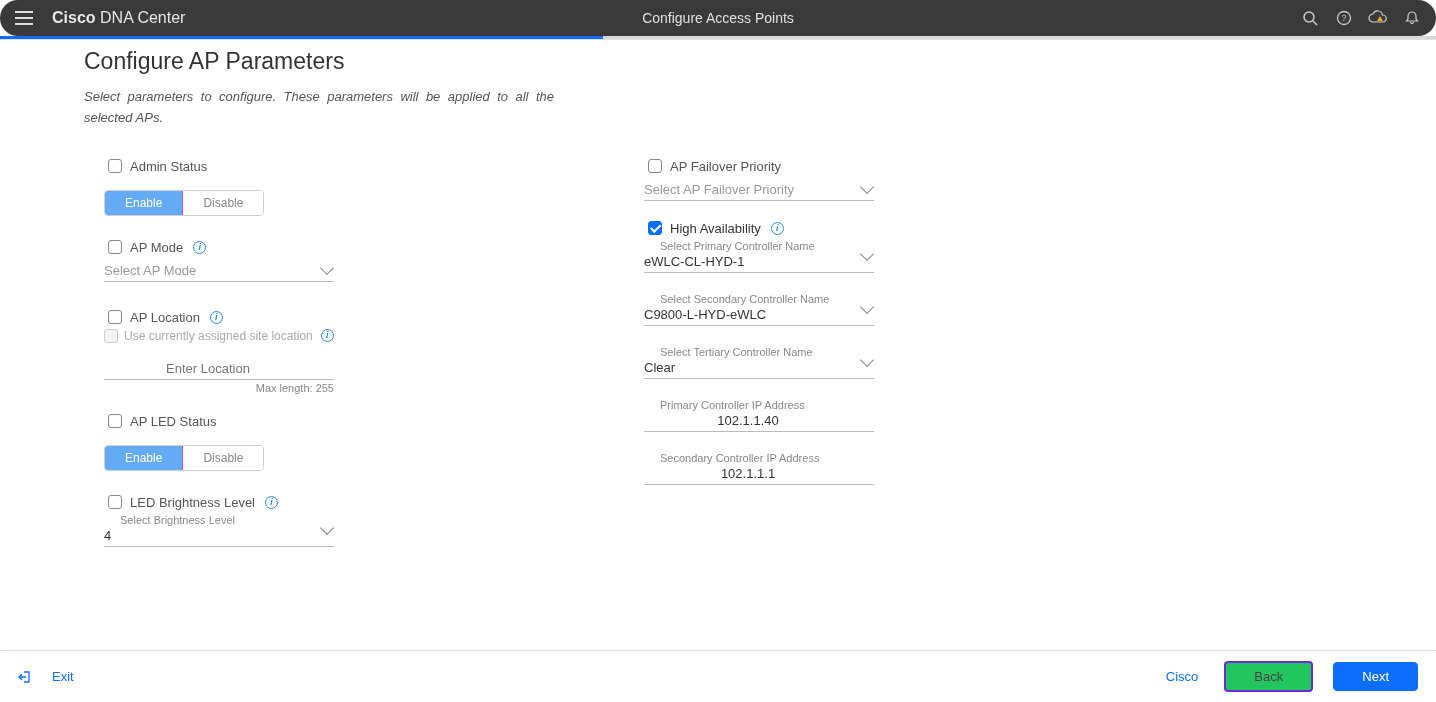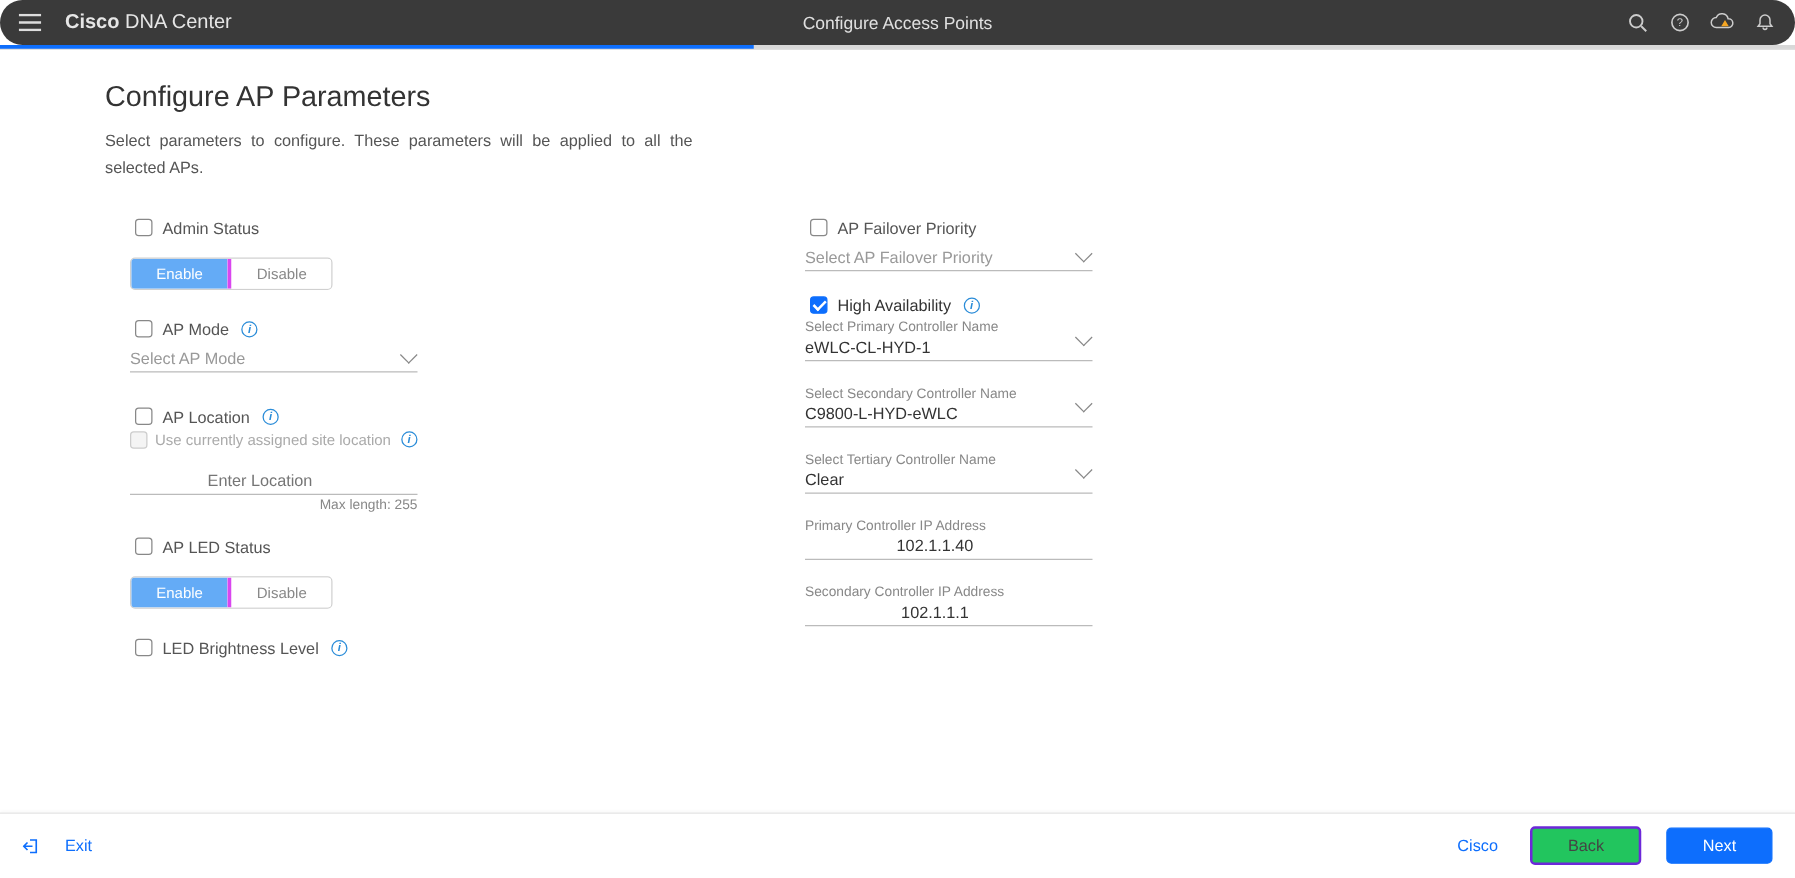--- a/index.html
+++ b/index.html
@@ -11,49 +11,49 @@
   .topbar .menu-icon { width: 22px; height: 22px; display: flex; align-items: center; justify-content: center; cursor: pointer; }
   .topbar .brand { margin-left: 18px; font-size: 16px; }
   .topbar .brand .bold { font-weight: 600; }
   .topbar .title { position: absolute; left: 50%; transform: translateX(-50%); font-size: 14px; color: #e0e0e0; }
   .topbar .icons { margin-left: auto; display: flex; gap: 14px; align-items: center; }
   .topbar .icon-btn { width: 20px; height: 20px; display: flex; align-items: center; justify-content: center; cursor: pointer; color: #ddd; }
   .progress-track { height: 4px; background: #d8d8d8; width: 100%; border-bottom: 1px solid #e0e0e0; }
   .progress-fill { height: 100%; background: #0d6efd; }
   .page { padding: 8px 0 90px 0; }
   .container { max-width: 1100px; margin-left: 84px; }
-  h1.page-title { font-size: 23px; font-weight: 500; margin: 16px 0 12px; color: #333; }
-  .subtitle { color: #555; line-height: 1.6; max-width: 470px; text-align: justify; margin-bottom: 22px; }
+  h1.page-title { font-size: 23px; font-weight: 500; margin: 0 0 12px; color: #333; }
+  .subtitle { color: #555; line-height: 1.6; max-width: 470px; text-align: justify; margin-bottom: 22px; font-style: italic; }
   .two-col { display: flex; gap: 40px; }
   .col { flex: 0 0 auto; }
   .colA { width: 400px; }
   .colB { width: 360px; margin-left: 100px;}
   .param-row { display: flex; align-items: center; gap: 8px; margin-top: 8px; margin-bottom: 4px; padding-left: 24px;}
   .param-label { font-size: 13px; color: #555; }
   .checkbox {
     width: 14px; height: 14px; border: 1.5px solid #888; border-radius: 3px;
     display: inline-flex; align-items: center; justify-content: center; cursor: pointer; flex: 0 0 auto;
     background: #fff;
   }
   .checkbox.checked { background: #0d6efd; border-color: #0d6efd; }
   .checkbox.checked::after { content: ""; width: 4px; height: 8px; border: solid #fff; border-width: 0 2px 2px 0; transform: rotate(45deg) translateY(-1px); }
   .checkbox.disabled { border-color: #ccc; background: #f4f4f4; cursor: default; }
   .info-icon { display:inline-flex; width:13px; height:13px; border:1px solid #2a8cd8; border-radius:50%; color:#2a8cd8; font-size:9px; align-items:center; justify-content:center; line-height:1; margin-left:2px; cursor: default; vertical-align: middle;}
   .info-icon::after { content:"i"; font-style: italic; font-weight:600; }
   .seg-group { display:inline-flex; border:1px solid #d0d0d0; border-radius:4px; overflow:hidden; margin: 12px 0 16px 20px;}
   .seg { padding: 5px 20px; font-size: 12px; cursor:pointer; background:#fff; color:#888; border:none;}
   .seg.active { background:#64abf6; color:#fff;}
-  .seg + .seg { border-left:3px solid #d946ef; }
+  .seg + .seg { border-left:1px solid #d946ef; }
   .field-block { margin: 4px 0 28px 20px; width: 230px;}
   .colB .field-block { margin: 4px 0 20px 20px; width: 230px; }
   .mat-field {
     position: relative; border-bottom: 1px solid #bbb; padding: 14px 22px 3px 0;
   }
   .mat-field.nolabel { padding-top: 4px;}
-  .mat-label { position: absolute; top: 0; left: 0; font-size: 11px; color: #888; }
+  .mat-label { position: absolute; top: 0; left: 16px; font-size: 11px; color: #888; }
   .mat-value {
     border: none; outline: none; width: 100%; font-size: 13px; background: transparent; color: #333;
     padding: 0;
     text-align: center;
   }
   .mat-value.placeholder { color: #999; }
   .mat-chevron {
     position: absolute; right: 2px; top: 50%; width: 10px; height: 10px;
     border-right: 1.5px solid #888; border-bottom: 1.5px solid #888;
     transform: translateY(-70%) rotate(45deg); cursor:pointer;
@@ -177,20 +177,27 @@
         <button class="seg active">Enable</button>
         <button class="seg">Disable</button>
       </div>
 
       
       <div class="param-row">
         <span class="checkbox"></span>
         <span class="param-label">LED Brightness Level</span>
         <span class="info-icon"></span>
       </div>
+      <div class="field-block" style="margin-bottom:4px;">
+        <div class="mat-field">
+          <span class="mat-label">Select Brightness Level</span>
+          <span class="mat-value">4</span>
+          <span class="mat-chevron"></span>
+        </div>
+      </div>
 
     </div>
 
     <div class="col colB">
 
       <div class="param-row">
         <span class="checkbox"></span>
         <span class="param-label">AP Failover Priority</span>
       </div>
       <div class="field-block">

